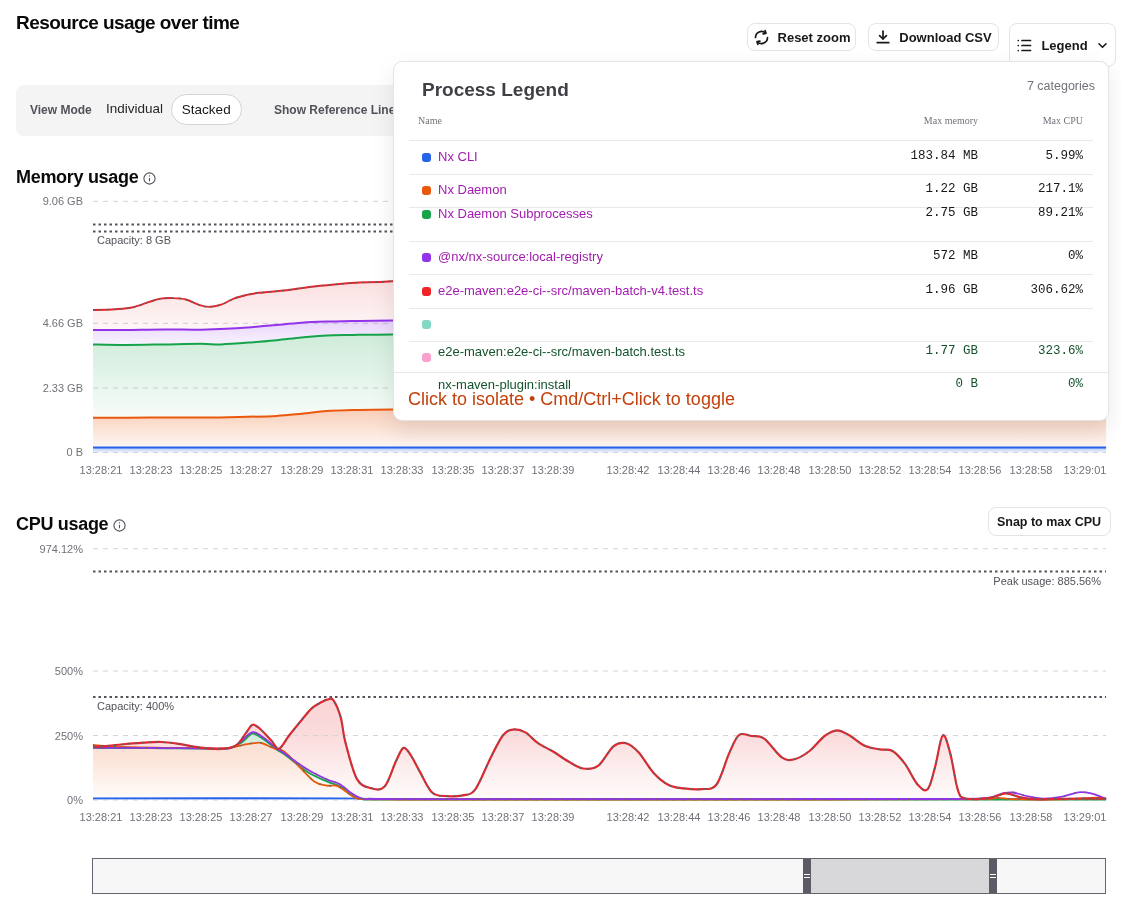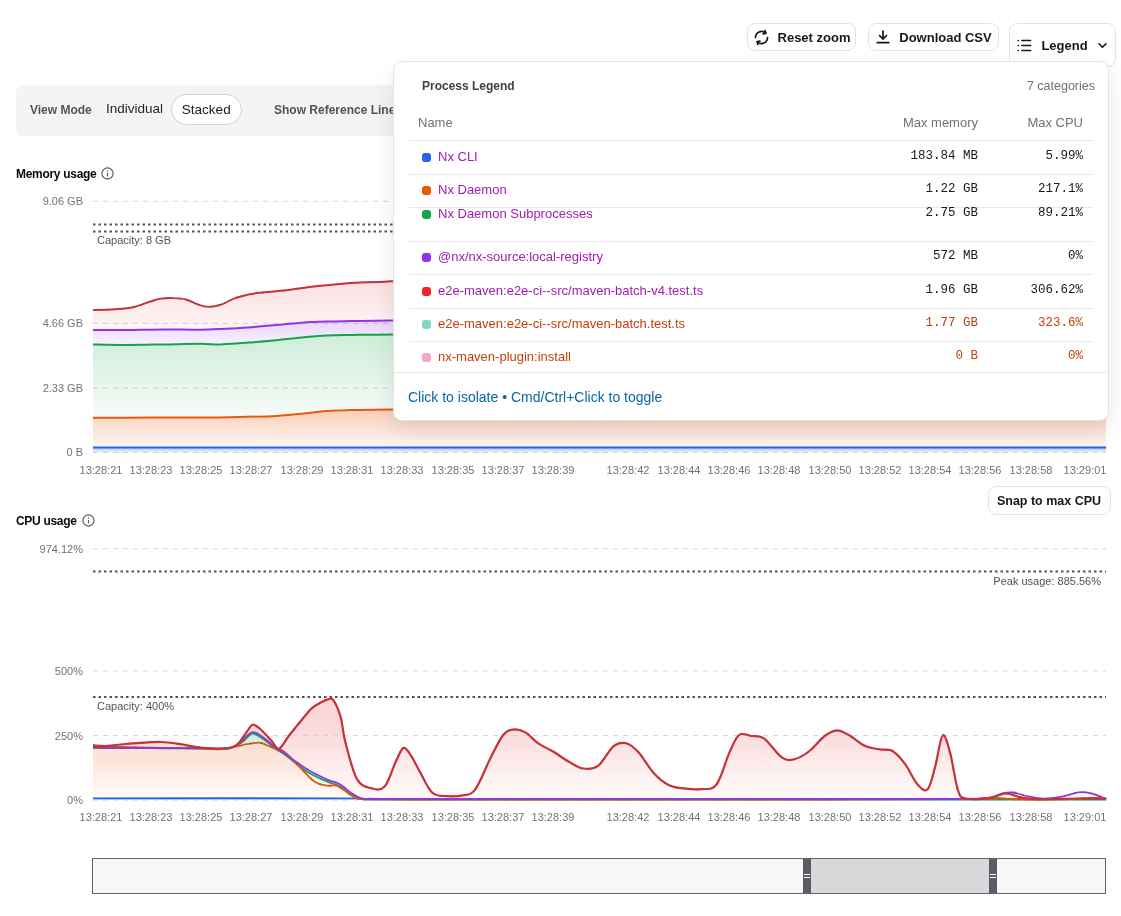--- a/index.html
+++ b/index.html
@@ -5,47 +5,48 @@
 html,body { width:1121px; height:916px; background:#fff; font-family:"Liberation Sans",sans-serif; overflow:hidden; }
 .abs { position:absolute; }
 .page { position:relative; width:1121px; height:916px; }
 h1 { position:absolute; left:16px; top:12px; font-size:19px; font-weight:700; color:#09090b; letter-spacing:-0.55px; }
 .sub { position:absolute; left:16px; top:45px; font-size:13px; color:#71717a; }
 .btn { position:absolute; background:#fff; border:1px solid #e4e4e7; border-radius:8px; display:flex; align-items:center; justify-content:center; gap:8px; font-size:13px; font-weight:700; color:#18181b; }
 .toolbar { position:absolute; left:16px; top:85px; width:1089px; height:51px; background:#f4f4f5; border-radius:8px; }
 .tlab { position:absolute; font-size:12px; font-weight:700; color:#52525b; top:18px; }
 .topt { position:absolute; font-size:13.5px; color:#27272a; top:16px; }
 .pill { position:absolute; left:154.5px; top:9px; width:71.5px; height:31px; background:#fff; border:1px solid #d4d4d8; border-radius:16px; font-size:13.5px; color:#18181b; display:flex; align-items:center; justify-content:center; }
-.sect { position:absolute; font-size:12px; font-weight:700; color:#0a0a0a; letter-spacing:-0.3px; }
+.sect { position:absolute; font-size:18px; font-weight:700; color:#0a0a0a; letter-spacing:-0.3px; }
 .tick { font-size:11px; fill:#71717a; font-family:"Liberation Sans",sans-serif; }
 .rlab { font-size:11px; fill:#52525b; font-family:"Liberation Sans",sans-serif; }
 .panel { position:absolute; left:393px; top:61px; width:716px; height:360px; background:#fff; border:1px solid #e4e4e7; border-radius:9px; box-shadow:0 10px 24px rgba(0,0,0,0.09); z-index:20; }
 .phead { position:absolute; left:14px; right:13px; top:16.5px; height:20px; }
-.ptitle { font-size:12px; font-weight:700; color:#3f3f46; float:left;padding-left:14px; }
+.ptitle { font-size:19px; font-weight:700; color:#3f3f46; float:left;padding-left:14px; }
 .pcount { font-size:12.5px; color:#71717a; float:right; }
-.thead { position:absolute; left:24px; right:25px; top:53px; height:20px; font-size:13px; color:#71717a; }
+.thead { position:absolute; left:24px; right:25px; top:53px; height:20px; font-size:10px; color:#71717a;font-family:Liberation Serif, serif; }
 .thead .n { position:absolute; left:0; }
 .thead .m { position:absolute; right:105px; }
 .thead .c { position:absolute; right:0px; }
 .tdiv { position:absolute; left:15px; right:15px; height:1px; background:#e9e9ec; }
 .lrow { position:absolute; left:15px; right:25px; height:33px; }
 .lrow .dot { position:absolute; left:13px; top:12px; width:9px; height:9px; border-radius:3px; }
 .lrow .lname { position:absolute; left:29px; top:8px; font-size:13px; color:#a21caf; }
 .lrow .lmem { position:absolute; right:105px; top:8px; font-size:12.5px; font-family:"Liberation Mono",monospace; color:#18181b; }
 .lrow .lcpu { position:absolute; right:0px; top:8px; font-size:12.5px; font-family:"Liberation Mono",monospace; color:#18181b; }
-.lrow.faded .lname, .lrow.faded .lmem, .lrow.faded .lcpu { color:#c2410c; }
+.lrow.faded .lname, .lrow.faded .lmem, .lrow.faded .lcpu { color:#14532d;margin-top:28px; }
 .pfoot { position:absolute; left:0; right:0; bottom:0; height:48px; border-top:1px solid #e9e9ec; }
-.pfoot span { position:absolute; left:14px; top:16px; font-size:14px; color:#0369a1;text-align:right; }
+.pfoot span { position:absolute; left:14px; top:16px; font-size:18px; color:#c2410c;text-align:right; }
 .brush { position:absolute; left:92px; top:858px; width:1014px; height:36px; background:#f7f7f8; border:1px solid #64646e; }
 .bsel { position:absolute; left:710px; top:0; width:194px; height:34px; background:#d8d8db; }
 .bhandle { position:absolute; top:0; width:7.5px; height:34px; background:#5b5b66; }
 .bhandle:after { content:""; position:absolute; left:1px; top:14.5px; width:6px; height:1.4px; background:#fff; box-shadow:0 3px 0 #fff; }
 </style></head>
 <body>
 <div class="page">
+<h1>Resource usage over time</h1>
 <div class="btn" style="left:747px;top:23px;width:109px;height:28px">
       <svg width="17" height="17" viewBox="0 0 17 17" fill="none" stroke="#18181b" stroke-width="1.7" stroke-linecap="round" stroke-linejoin="round">
         <path d="M14.5 8.5a6 6 0 0 1-10.2 4.3"></path>
         <path d="M2.5 8.5a6 6 0 0 1 10.2-4.3"></path>
         <path d="M12.2 1.6l.6 2.7-2.7.5"></path>
         <path d="M4.8 15.4l-.6-2.7 2.7-.5"></path>
       </svg>
       <span>Reset zoom</span>
     </div>
 <div class="btn" style="left:868px;top:23px;width:131px;height:28px">
@@ -79,21 +80,21 @@
 <div class="sect" style="left:16px;top:167px">Memory usage<svg width="13" height="13" viewBox="0 0 13 13" style="vertical-align:-2px;margin-left:5px">
         <circle cx="6.5" cy="6.5" r="5.6" fill="none" stroke="#52525b" stroke-width="1.1"></circle>
         <line x1="6.5" y1="5.9" x2="6.5" y2="9.3" stroke="#52525b" stroke-width="1.1"></line>
         <circle cx="6.5" cy="3.9" r="0.7" fill="#52525b"></circle>
       </svg></div>
 <div class="sect" style="left:16px;top:514px">CPU usage<svg width="13" height="13" viewBox="0 0 13 13" style="vertical-align:-2px;margin-left:5px">
         <circle cx="6.5" cy="6.5" r="5.6" fill="none" stroke="#52525b" stroke-width="1.1"></circle>
         <line x1="6.5" y1="5.9" x2="6.5" y2="9.3" stroke="#52525b" stroke-width="1.1"></line>
         <circle cx="6.5" cy="3.9" r="0.7" fill="#52525b"></circle>
       </svg></div>
-<div class="btn" style="left:987.5px;top:486px;width:123px;height:29px;font-size:12.5px">Snap to max CPU</div>
+<div class="btn" style="left:987.5px;top:507px;width:123px;height:29px;font-size:12.5px">Snap to max CPU</div>
 <svg class="abs" style="left:0;top:190px" width="1121" height="300" viewBox="0 0 1121 300">
 <defs>
 <linearGradient id="gmb" x1="0" y1="0" x2="0" y2="1">
           <stop offset="0" stop-color="#2563eb" stop-opacity="0.35"></stop>
           <stop offset="1" stop-color="#2563eb" stop-opacity="0.08"></stop>
         </linearGradient>
 <linearGradient id="gmo" x1="0" y1="0" x2="0" y2="1">
           <stop offset="0" stop-color="#ea580c" stop-opacity="0.30"></stop>
           <stop offset="1" stop-color="#ea580c" stop-opacity="0.05"></stop>
         </linearGradient>

